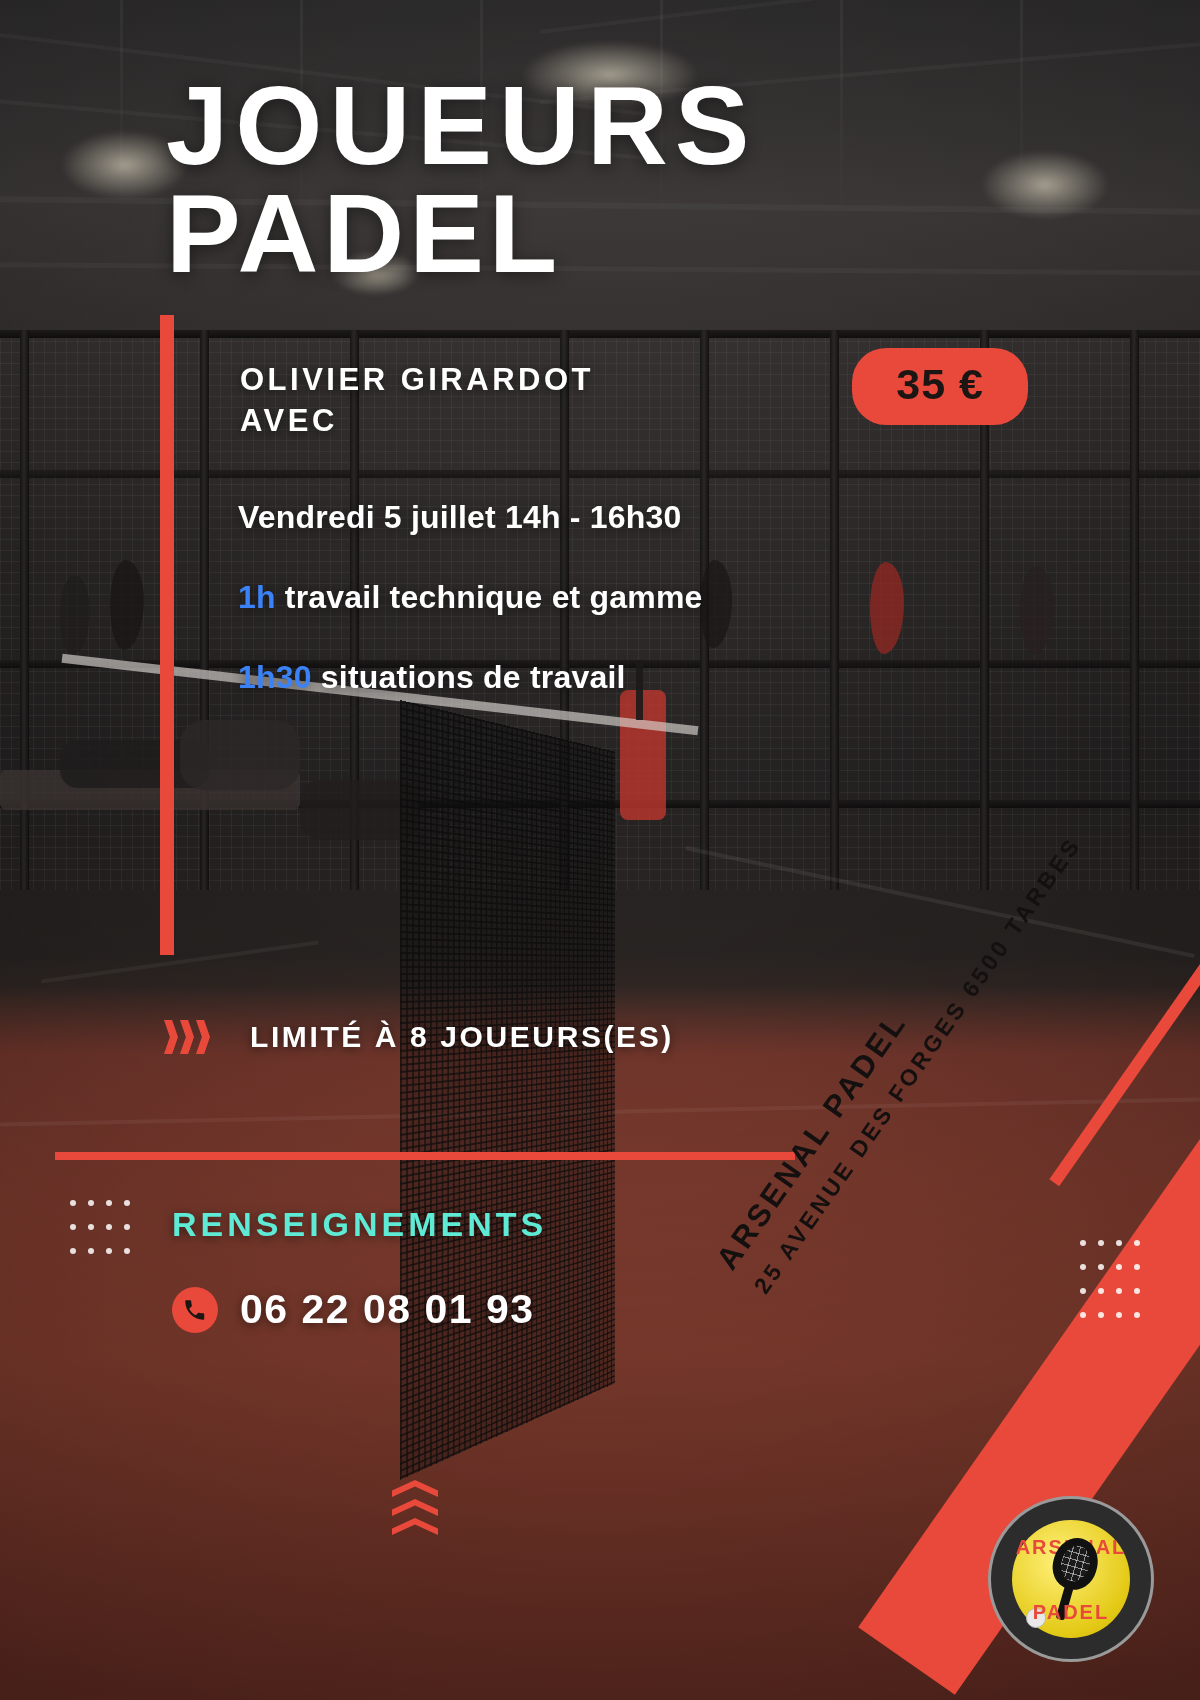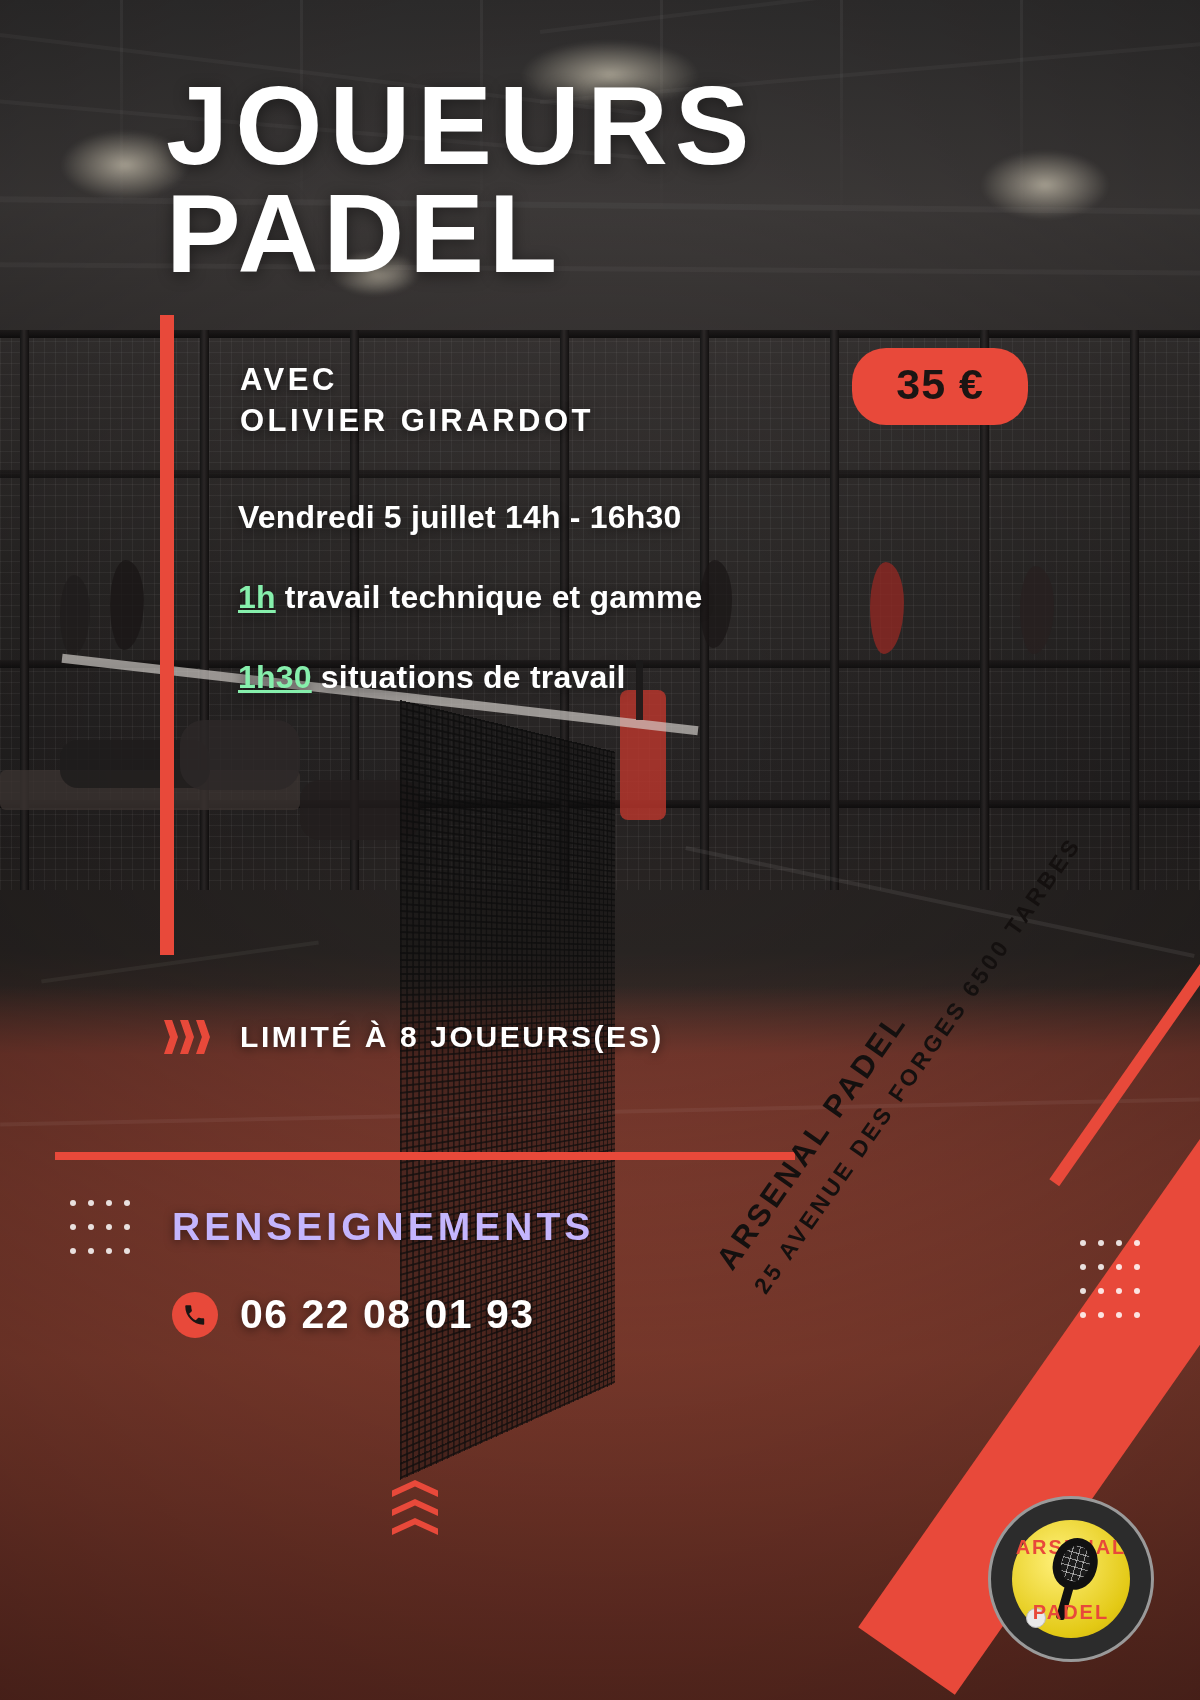--- a/index.html
+++ b/index.html
@@ -166,25 +166,25 @@
     position:absolute; left:238px; top:500px; width:840px;
   }
   .lines .row {
     color:#fff; font-weight:bold;
     font-size:32px; line-height:1.12;
     letter-spacing:.2px;
     margin-bottom:44px;
     text-shadow:0 2px 12px rgba(0,0,0,.5);
   }
   .lines .row:last-child { margin-bottom:0; }
-  .hl { color:#86efac;text-decoration:underline; }
+  .hl { color:#3b82f6; }
 
   .limit {
     position:absolute; left:164px; top:1020px;
-    display:flex; align-items:center; gap:30px;justify-content:center;
+    display:flex; align-items:center; gap:40px;justify-content:center;
   }
   .chev-right { display:flex; gap:2px; }
   .chev-right span {
     display:block; width:14px; height:34px;
     background:#e8493a;
     clip-path:polygon(0 0, 58% 0, 100% 50%, 58% 100%, 0 100%, 42% 50%);
   }
   .limit .txt {
     color:#fff; font-weight:bold; font-size:30px; letter-spacing:2.6px;
     text-shadow:0 2px 10px rgba(0,0,0,.5);
@@ -198,21 +198,21 @@
   .dots i {
     width:6px; height:6px; border-radius:50%;
     background:rgba(255,255,255,.85);
     display:block;
   }
   .dots.left { left:70px; top:1200px; }
   .dots.right { right:48px; top:1240px; }
 
   .info { position:absolute; left:172px; top:1205px; }
   .info h2 {
-    color:#c4b5fd; font-weight:bold; font-size:39px;
+    color:#5eead4; font-weight:bold; font-size:34px;
     letter-spacing:4px;
     text-shadow:0 2px 10px rgba(0,0,0,.5);
   }
   .phone-row {
     display:flex; align-items:center; gap:22px; margin-top:42px;
   }
   .phone-badge {
     width:46px; height:46px; border-radius:50%;
     background:#e8493a;
     display:flex; align-items:center; justify-content:center;
@@ -361,22 +361,22 @@
       <div class="l2">25 AVENUE DES FORGES 6500 TARBES</div>
     </div>
   </div>
 
   <div class="title">
     <div>JOUEURS</div>
     <div class="l2">PADEL</div>
   </div>
 
   <div class="with">
+    <div>OLIVIER GIRARDOT</div>
     <div>AVEC</div>
-    <div>OLIVIER GIRARDOT</div>
   </div>
 
   <div class="price">35 €</div>
 
   <div class="lines">
     <div class="row">
       <span>Vendredi  5 juillet 14h - 16h30</span>
     </div>
     <div class="row">
       <span class="hl">1h</span><span> travail technique et gamme</span>

